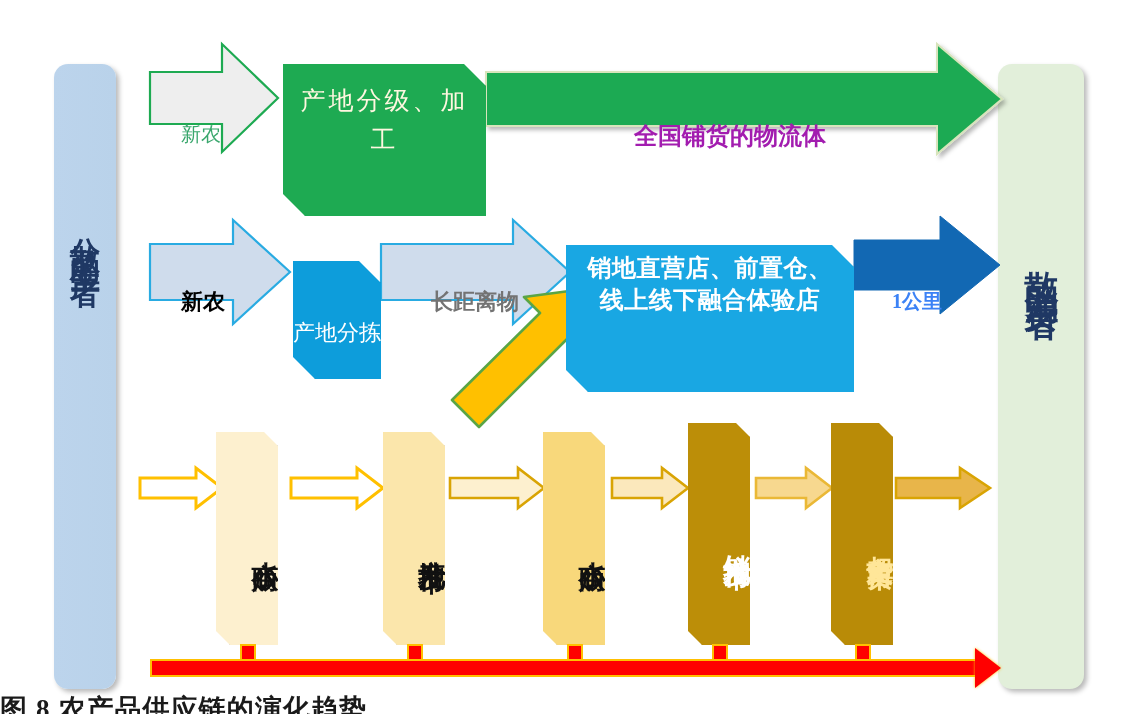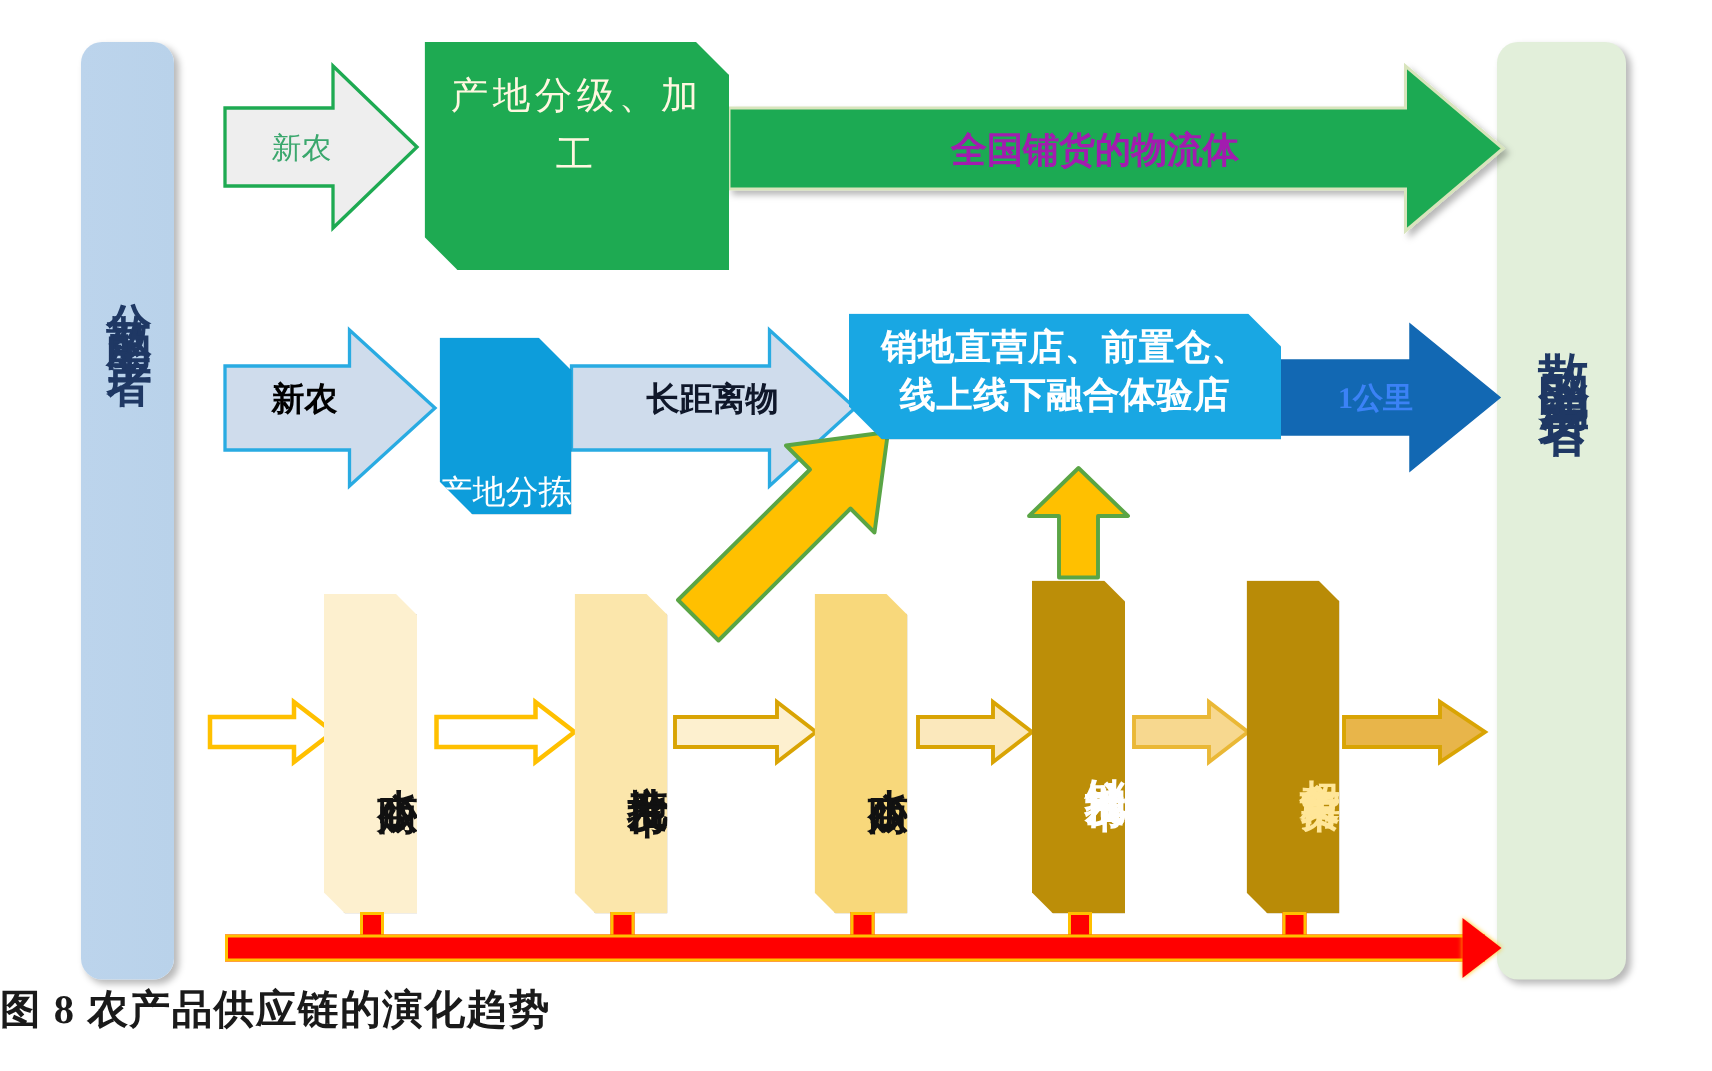--- a/index.html
+++ b/index.html
@@ -4,21 +4,21 @@
 <style>
   html,body{margin:0;padding:0;}
   body{
     width:1141px;height:714px;
     background:#ffffff;
     font-family:"Liberation Serif","DejaVu Serif",serif;
     overflow:hidden;
     position:relative;
   }
   #stage{position:absolute;left:0;top:0;width:1141px;height:714px;}
-  .abs{position:absolute;}
+  .abs{position:absolute;margin-top:36px;}
 
   
   .panel{
     border-radius:14px;
     box-shadow:3px 3px 5px rgba(0,0,0,.28);
     display:flex;align-items:flex-start;justify-content:center;
     overflow:hidden;
   }
   .panel-left{
     left:54px;top:28px;width:62px;height:625px;
@@ -59,24 +59,24 @@
   .green-box{
     left:283px;top:28px;width:203px;height:152px;
     background:#1eaa52;color:#fff7e0;
     font-size:25px;line-height:1.55;letter-spacing:.12em;
     align-items:flex-start;padding:18px 14px 0 14px;
   }
   .blue-small{
     left:293px;top:225px;width:88px;height:118px;
     background:#0d9ddb;color:#ffffff;
     font-size:22px;line-height:1.35;
-    align-items:flex-end;padding-top:26px;
+    align-items:center;padding-top:26px;
   }
   .blue-big{
-    left:566px;top:209px;width:288px;height:84px;
+    left:566px;top:209px;width:288px;height:147px;
     background:#19a7e3;color:#ffffff;font-weight:bold;
     font-size:24px;line-height:1.32;letter-spacing:.02em;
     align-items:flex-start;padding:8px 10px 0 10px;
   }
 
   
   .gbox{
     font-weight:bold;line-height:1.02;
     writing-mode:vertical-rl;text-orientation:upright;
     align-items:flex-start;justify-content:center;
@@ -114,21 +114,21 @@
 
   
   #arrows{position:absolute;left:0;top:0;width:1141px;height:714px;pointer-events:none;}
   .alabel{
     position:absolute;display:flex;align-items:center;justify-content:center;
     font-weight:bold;white-space:nowrap;
   }
   .lab-xinnong1{left:160px;top:78px;width:82px;height:40px;color:#3aa76d;font-size:20px;font-weight:normal;}
   .lab-logistics{left:520px;top:80px;width:420px;height:40px;color:#a21caf;font-size:24px;}
   .lab-xinnong2{left:160px;top:246px;width:86px;height:40px;color:#000000;font-size:22px;}
-  .lab-long{left:400px;top:246px;width:150px;height:40px;color:#0f172a;font-size:22px;}
+  .lab-long{left:400px;top:246px;width:150px;height:40px;color:#737373;font-size:22px;}
   .lab-km{left:874px;top:245px;width:86px;height:40px;color:#3b82f6;font-size:20px;}
 </style>
 </head>
 <body>
 
 <div id="stage">
 
   <div class="abs panel panel-left">
     <span class="vtext">分散的生产者</span>
   </div>

